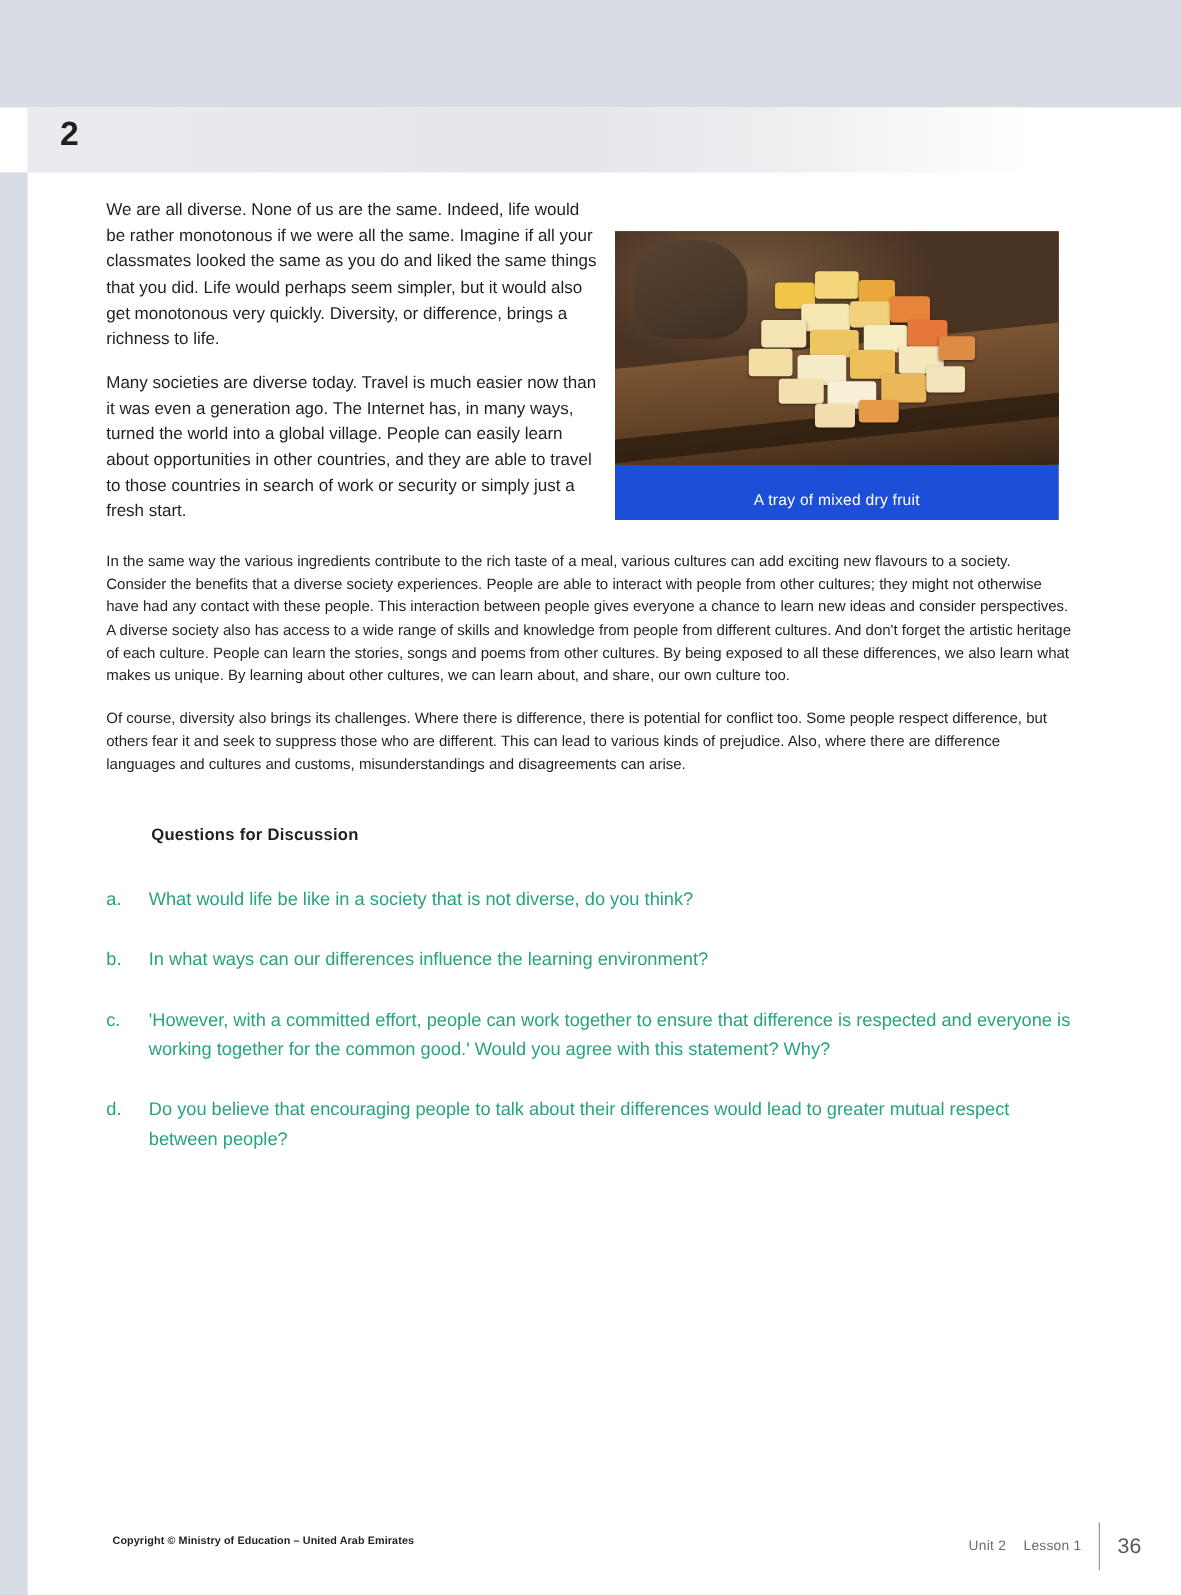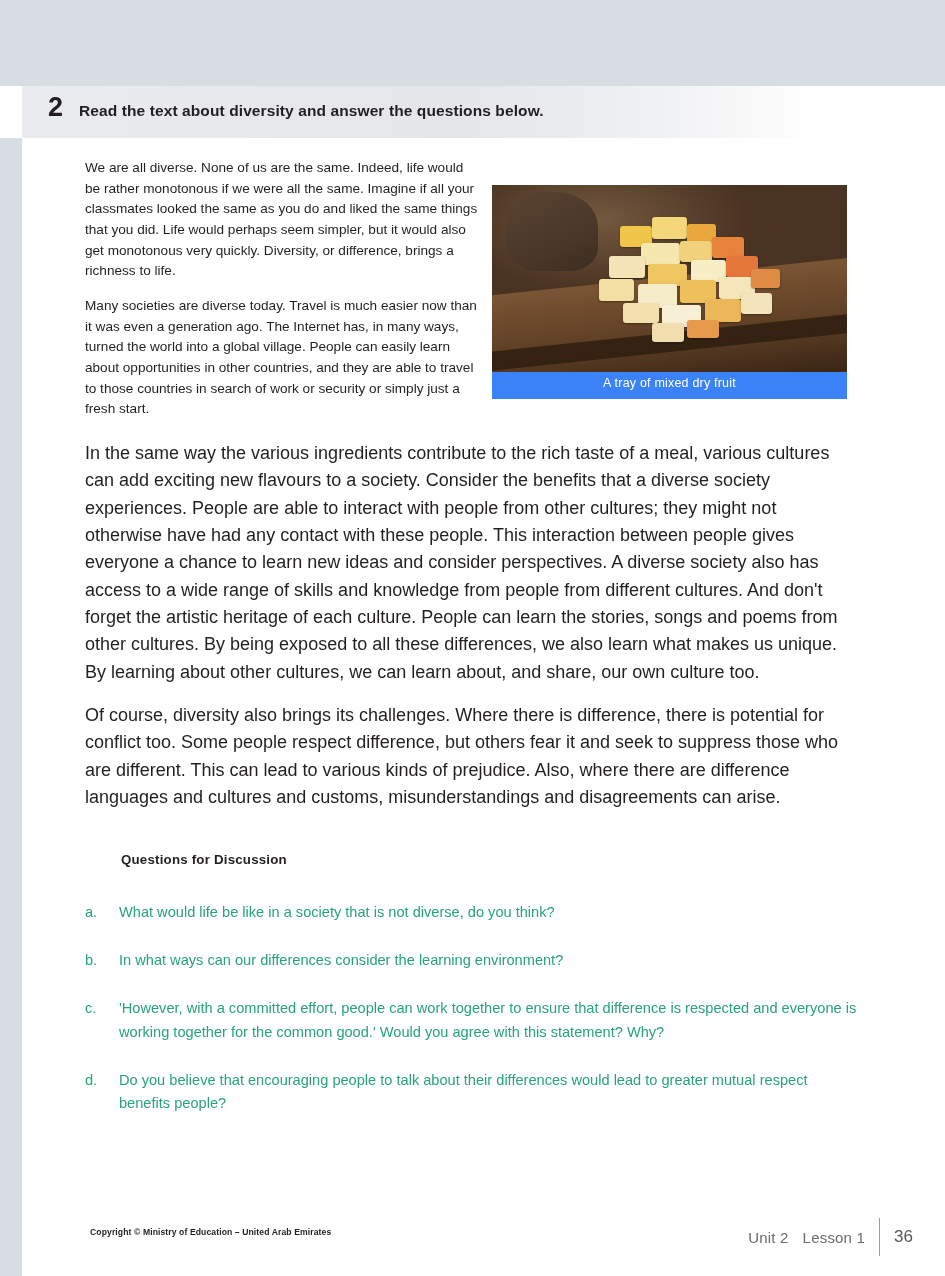--- a/index.html
+++ b/index.html
@@ -145,34 +145,34 @@
     border-radius: 40% 45% 30% 35%;
     opacity: .92;
   }
   .fruit {
     position: absolute;
     border-radius: 3px;
     box-shadow: 0 1px 2px rgba(0,0,0,.35);
   }
 
   .figure-caption {
-    background: #3b82f6;
+    background: #1d4ed8;
     color: #ffffff;
     font-size: 12.5px;
     text-align: center;
-    padding: 4px 6px 9px 6px;
+    padding: 21px 6px 9px 6px;
     letter-spacing: 0.2px;
   }
 
   .full-width-paras {
     padding-top: 6px;
   }
   p.para-wide {
     margin: 0 0 16px 0;
-    font-size: 18px;
+    font-size: 12px;
     line-height: 1.52;
   }
 
   .questions-heading {
     margin-top: 40px;
     font-size: 13.3px;
     font-weight: bold;
     color: #231f20;
     letter-spacing: 0.2px;
     margin-left: 36px;
@@ -211,21 +211,21 @@
     text-align: right;
   }
   .footer-right {
     position: absolute;
     right: 32px; top: 1218px;
     display: flex;
     align-items: center;
     gap: 14px;
   }
   .footer-unit {
-    font-size: 15px;
+    font-size: 11px;
     color: #6b6b70;
     letter-spacing: .2px;
   }
   .footer-rule {
     width: 1px;
     height: 38px;
     background: #9b9ba0;
   }
   .footer-pageno {
     font-size: 17px;
@@ -238,21 +238,20 @@
 <div class="page-bg"></div>
 <div class="left-margin-band"></div>
 <div class="page-body-band"></div>
 <div class="top-band"></div>
 <div class="head-strip-left"></div>
 <div class="head-strip"></div>
 <div class="bottom-left-band"></div>
 
 <div class="exercise-header">
   <span class="exercise-number">2</span>
-  <span class="exercise-title">Read the text about diversity and answer the questions below.</span>
 </div>
 
 <div class="content">
 
   <div class="intro-block">
     <div class="col-left">
       <p class="para">We are all diverse. None of us are the same. Indeed, life would be rather monotonous if we were all the same. Imagine if all your classmates looked the same as you do and liked the same things that you did. Life would perhaps seem simpler, but it would also get monotonous very quickly. Diversity, or difference, brings a richness to life.</p>
       <p class="para">Many societies are diverse today. Travel is much easier now than it was even a generation ago. The Internet has, in many ways, turned the world into a global village. People can easily learn about opportunities in other countries, and they are able to travel to those countries in search of work or security or simply just a fresh start.</p>
     </div>
 
@@ -295,29 +294,29 @@
 
   <div class="questions-heading">Questions for Discussion</div>
 
   <ol class="question-list">
     <li>
       <span class="q-label">a.</span>
       <span class="q-text">What would life be like in a society that is not diverse, do you think?</span>
     </li>
     <li>
       <span class="q-label">b.</span>
-      <span class="q-text">In what ways can our differences consider the learning environment?</span>
+      <span class="q-text">In what ways can our differences influence the learning environment?</span>
     </li>
     <li>
       <span class="q-label">c.</span>
       <span class="q-text">'However, with a committed effort, people can work together to ensure that difference is respected and everyone is working together for the common good.' Would you agree with this statement? Why?</span>
     </li>
     <li>
       <span class="q-label">d.</span>
-      <span class="q-text">Do you believe that encouraging people to talk about their differences would lead to greater mutual respect benefits people?</span>
+      <span class="q-text">Do you believe that encouraging people to talk about their differences would lead to greater mutual respect between people?</span>
     </li>
   </ol>
 </div>
 
 <div class="footer-copyright">Copyright © Ministry of Education – United Arab Emirates</div>
 
 <div class="footer-right">
   <span class="footer-unit">Unit 2</span>
   <span class="footer-unit">Lesson 1</span>
   <span class="footer-rule"></span>

